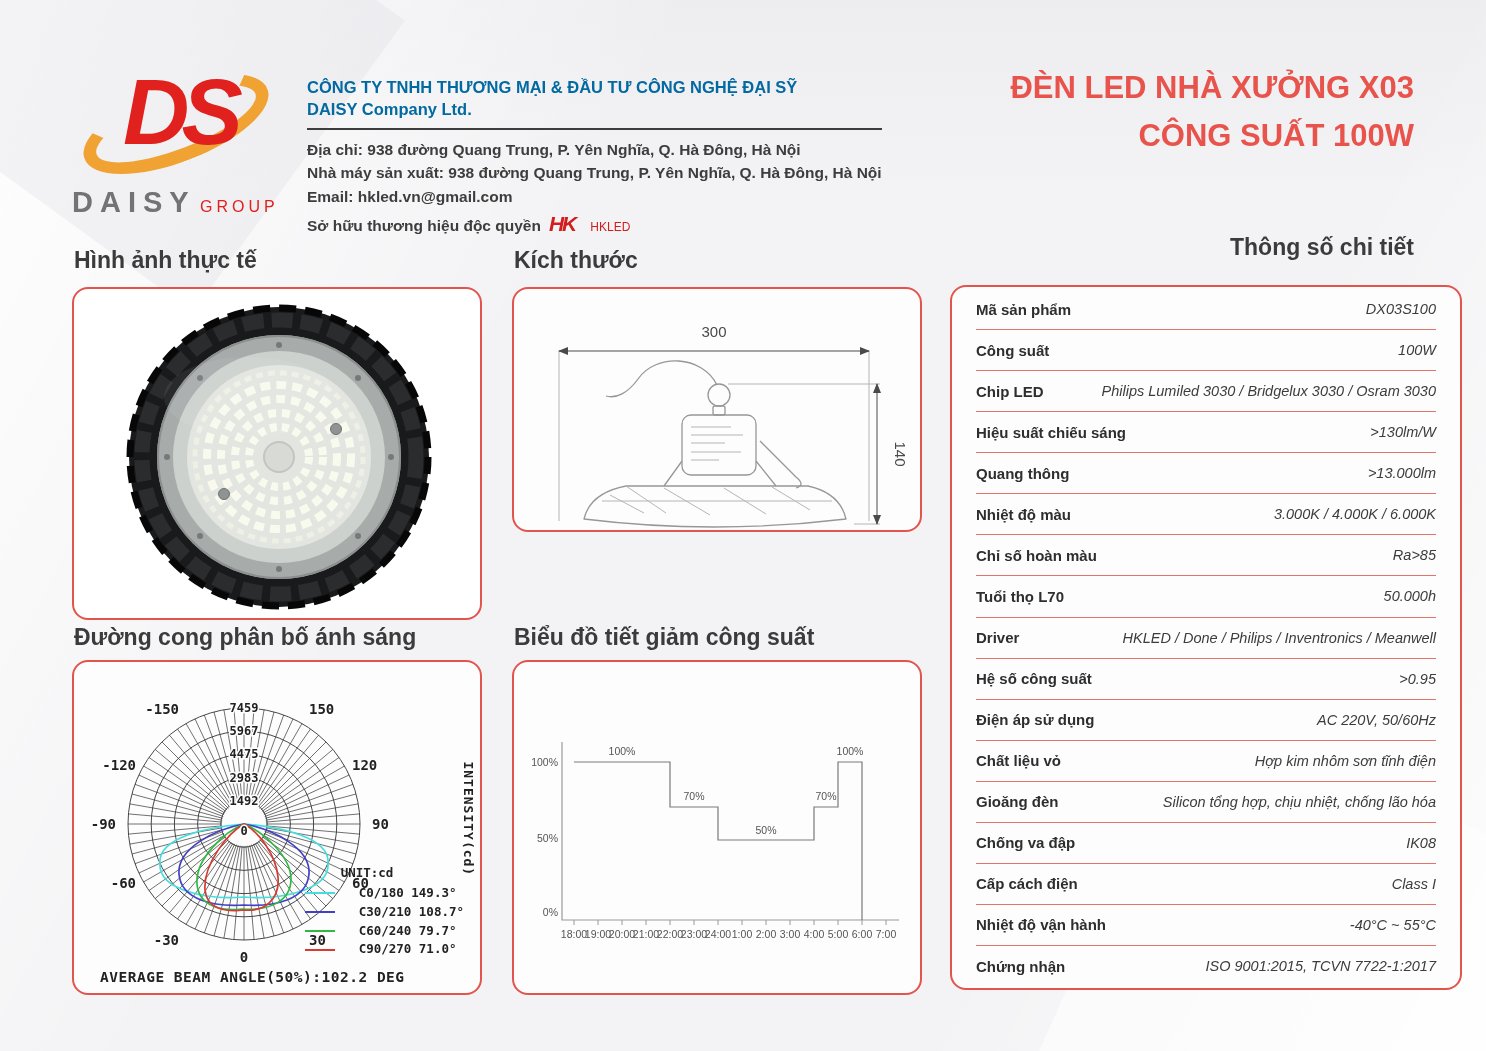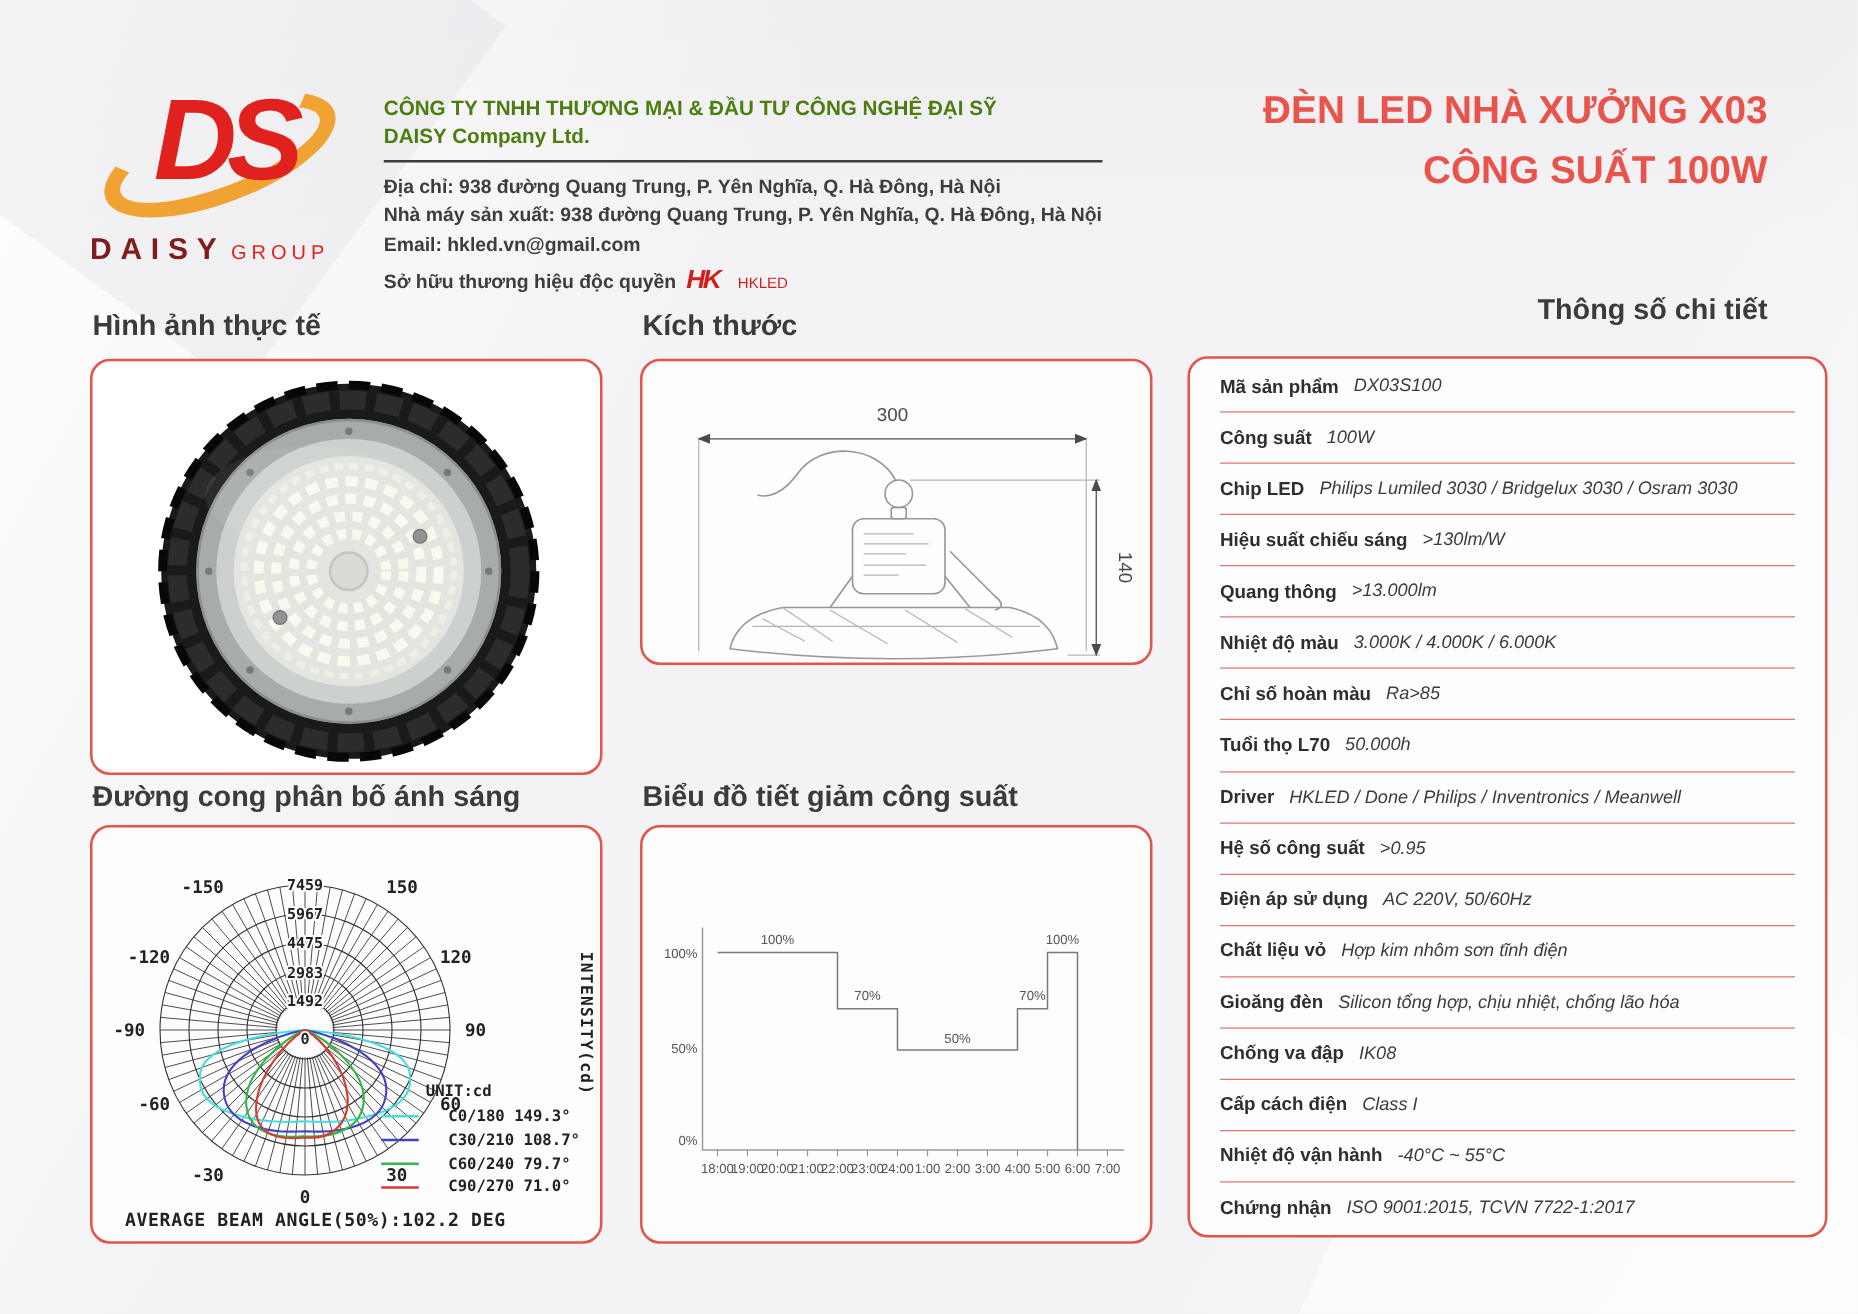--- a/index.html
+++ b/index.html
@@ -29,25 +29,25 @@
     position:absolute; left:6px; top:16px; width:196px; height:76px;
     border:13px solid #f0a232; border-top-color:transparent;
     border-radius:50%; transform:rotate(-21deg);
   }
   .logo-ds{
     position:absolute; left:0; right:0; top:-6px; text-align:center;
     font-size:92px; font-weight:900; font-style:italic; letter-spacing:-8px;
     color:#e0211d; line-height:1.05;
   }
   .logo-text{ margin-top:8px; white-space:nowrap; }
-  .logo-daisy{ color:#7f1d1d; font-weight:800; font-size:24px; letter-spacing:7px; }
+  .logo-daisy{ color:#737373; font-weight:800; font-size:29px; letter-spacing:7px; }
   .logo-group{ color:#e0211d; font-weight:400; font-size:16px; letter-spacing:4px; }
 
   .company{ position:absolute; left:307px; top:76px; width:575px; }
-  .company-name{ color:#4d7c0f; font-weight:800; font-size:16.5px; line-height:1.35; }
+  .company-name{ color:#0369a1; font-weight:800; font-size:16.5px; line-height:1.35; }
   .company-sep{ border:none; border-top:2px solid #3d3d3d; margin:7px 0 8px; }
   .company-line{ font-weight:700; font-size:15.5px; color:#3d3d3d; line-height:1.52; }
   .hk-logo{ color:#cf1f1f; font-weight:900; font-style:italic; font-size:21px; margin-left:8px; letter-spacing:-2px; }
   .hk-text{ color:#cf1f1f; font-weight:400; font-size:12px; margin-left:15px; }
 
   .head-right{ position:absolute; right:72px; top:48px; text-align:right; }
   .doc-title{ font-size:27px; font-weight:800; color:#3a3a3a; letter-spacing:1px; }
   .product-title{ margin-top:16px; font-size:31px; font-weight:800; color:#e8544c; line-height:1.55; }
 
   
@@ -65,21 +65,21 @@
   }
   .p-photo{ left:72px; top:287px; width:410px; height:333px; background:#ffffff; }
   .p-dims { left:512px; top:287px; width:410px; height:245px; }
   .p-polar{ left:72px; top:660px; width:410px; height:335px; }
   .p-derat{ left:512px; top:660px; width:410px; height:335px; }
   .p-specs{ left:950px; top:285px; width:512px; height:705px; }
 
   
   .spec-table{ display:flex; flex-direction:column; height:100%; padding:2px 24px; }
   .spec-row{
-    flex:1; display:flex; align-items:center;
+    flex:1; display:flex; justify-content:space-between; align-items:center;
     border-bottom:1.5px solid rgba(223,90,82,0.85); gap:12px;
   }
   .spec-row:last-child{ border-bottom:none; }
   .spec-label{ font-size:15px; font-weight:800; color:#2e2e2e; white-space:nowrap; }
   .spec-value{ font-size:14.5px; font-style:italic; color:#3c3c3c; text-align:right; }
 
   
   .polar-wrap{ position:relative; width:100%; height:100%; }
   .polar-svg text{ font-family:"DejaVu Sans Mono", monospace; font-weight:bold; fill:#222; }
   .polar-svg .ang{ font-size:14px; }

